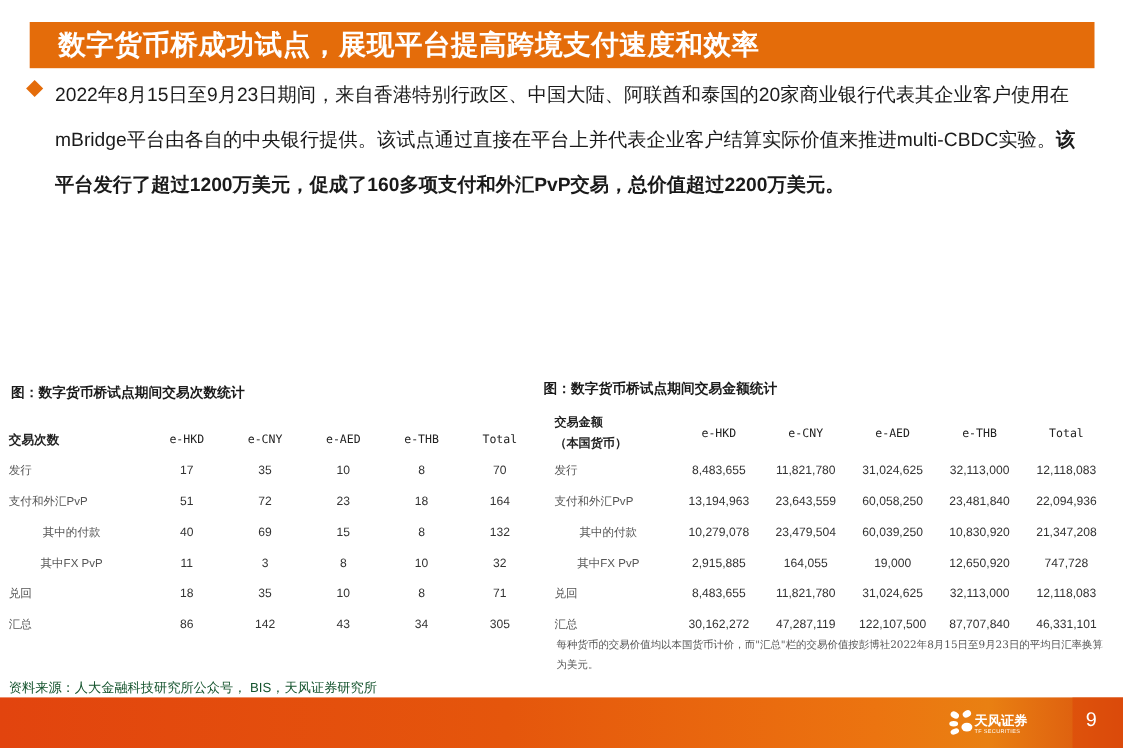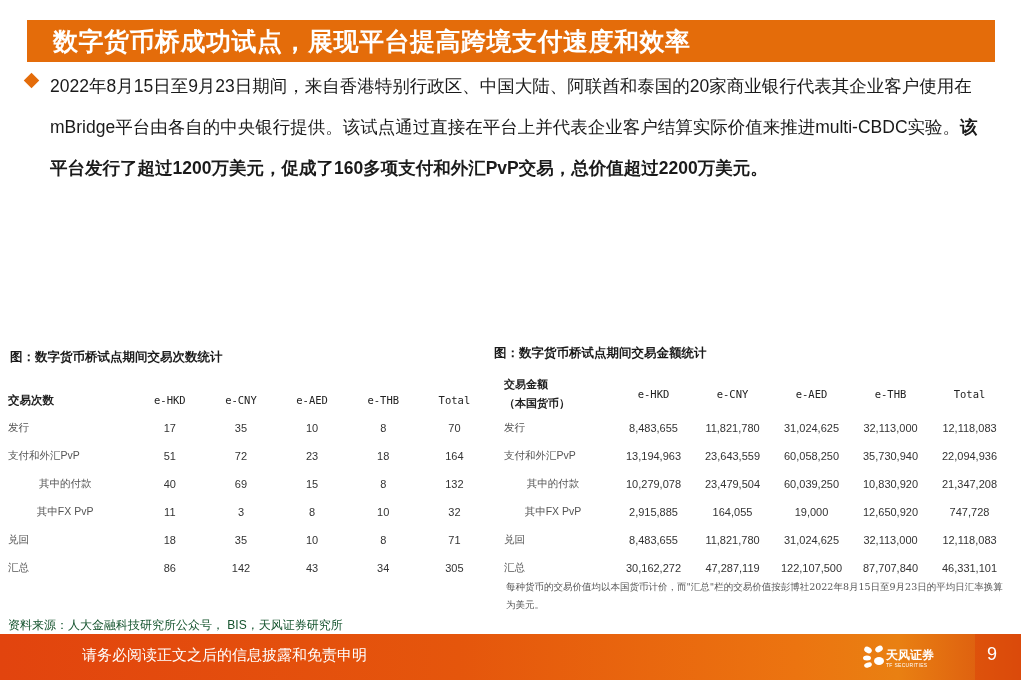--- a/index.html
+++ b/index.html
@@ -173,21 +173,21 @@
         <td>11,821,780</td>
         <td>31,024,625</td>
         <td>32,113,000</td>
         <td>12,118,083</td>
       </tr>
       <tr>
         <td class="label">支付和外汇PvP</td>
         <td>13,194,963</td>
         <td>23,643,559</td>
         <td>60,058,250</td>
-        <td>35,730,940</td>
+        <td>23,481,840</td>
         <td>22,094,936</td>
       </tr>
       <tr>
         <td class="label indent">其中的付款</td>
         <td>10,279,078</td>
         <td>23,479,504</td>
         <td>60,039,250</td>
         <td>10,830,920</td>
         <td>21,347,208</td>
       </tr>
@@ -216,21 +216,20 @@
         <td>46,331,101</td>
       </tr>
     </tbody>
 </table>
 
 <div class="note">每种货币的交易价值均以本国货币计价，而"汇总"栏的交易价值按彭博社2022年8月15日至9月23日的平均日汇率换算为美元。</div>
 
 <div class="source">资料来源：人大金融科技研究所公众号， BIS，天风证券研究所</div>
 
 <div class="footer">
-  <div class="disclaimer">请务必阅读正文之后的信息披露和免责申明</div>
   <div class="logo">
     <svg class="petals" viewBox="0 0 24 26">
       <ellipse cx="6" cy="6" rx="4" ry="3" fill="#fff" transform="rotate(30 6 6)"></ellipse>
       <ellipse cx="17" cy="5" rx="4" ry="3" fill="#fff" transform="rotate(-30 17 5)"></ellipse>
       <ellipse cx="5" cy="14" rx="4" ry="2.5" fill="#fff"></ellipse>
       <ellipse cx="17" cy="17" rx="5" ry="4" fill="#fff"></ellipse>
       <ellipse cx="6" cy="21" rx="4" ry="2.5" fill="#fff" transform="rotate(-20 6 21)"></ellipse>
     </svg>
     <div class="brand">天风证券</div>
     <div class="brand-en">TF SECURITIES</div>

